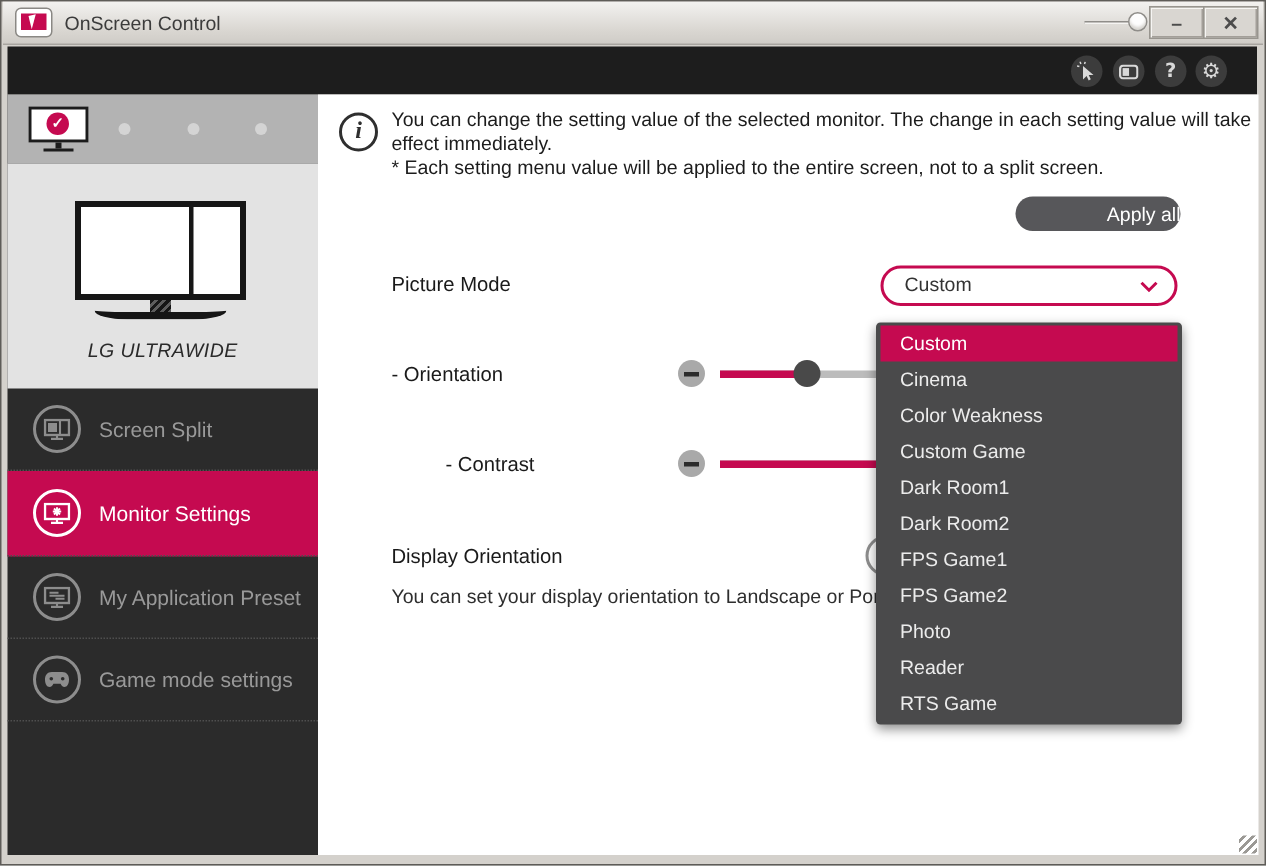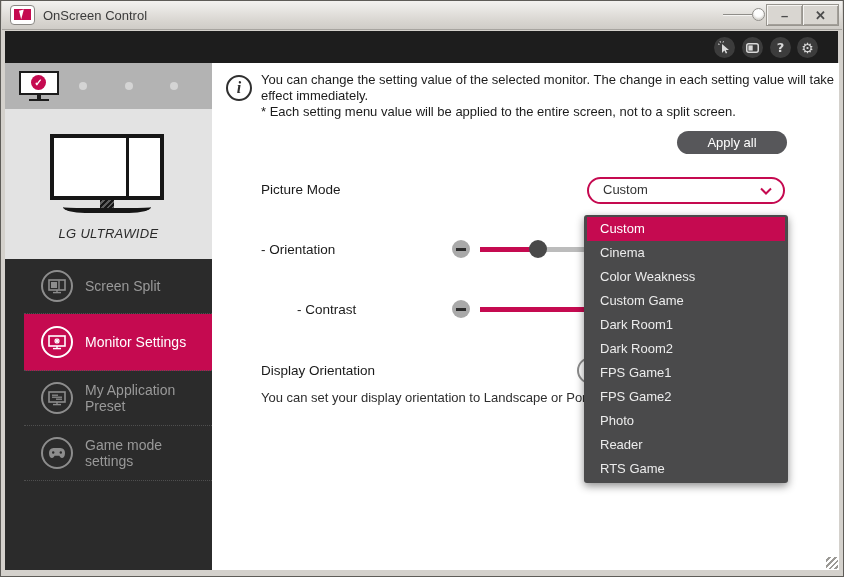--- a/index.html
+++ b/index.html
@@ -48,38 +48,38 @@
   .mon-screen{position:absolute;left:45px;top:25px;width:114px;height:66px;background:#fff;border:4px solid #161616;}
   .mon-div{position:absolute;left:72px;top:0;width:3px;height:58px;background:#161616;}
   .mon-neck{position:absolute;left:95px;top:91px;width:14px;height:11px;
     background:repeating-linear-gradient(135deg,#161616 0 2px,#5d5d5d 2px 4px);}
   .mon-base{position:absolute;left:58px;top:92px;width:88px;height:12px;
     border-bottom:5px solid #161616;border-radius:50% / 100%;}
   .mon-label{position:absolute;left:0;top:117px;width:100%;text-align:center;font-size:13px;color:#2a2a2a;letter-spacing:.3px;}
 
   .menu{position:absolute;left:0;top:196px;right:0;bottom:0;}
   .menu-item{position:relative;height:55px;display:flex;align-items:center;padding-left:17px;gap:12px;
-    border-bottom:1px dotted #4f4f4f;cursor:default;margin-left:19px;}
+    border-bottom:1px dotted #4f4f4f;cursor:default;}
   .menu-item .ring{width:32px;height:32px;border-radius:50%;border:2px solid #8d8d8d;flex:0 0 auto;
     display:flex;align-items:center;justify-content:center;}
   .menu-item .lbl{font-size:14px;color:#999;}
   .menu-item.active{background:#c50a50;height:57px;}
   .menu-item.active .ring{border-color:#fff;}
   .menu-item.active .lbl{color:#fff;}
   .mi-svg{display:block;}
 
   
   .content{position:absolute;left:211px;top:62px;right:4px;bottom:6px;background:#fff;}
   .info-icon{position:absolute;left:14px;top:12px;width:26px;height:26px;border-radius:50%;
     border:2px solid #2f2f2f;color:#2f2f2f;text-align:center;
     font-family:"Liberation Serif",serif;font-style:italic;font-weight:bold;font-size:16px;line-height:22px;}
   .info-text{position:absolute;left:49px;top:9px;width:580px;font-size:13px;line-height:16px;color:#1c1c1c;}
   .info-text .note{margin-top:0;}
   .apply-btn{position:absolute;left:465px;top:68px;width:110px;height:23px;border-radius:12px;
-    background:#57575a;color:#fff;font-size:13px;text-align:center;line-height:23px;cursor:default;}
+    background:#57575a;color:#fff;font-size:13px;text-align:right;line-height:23px;cursor:default;}
 
   .fld-label{position:absolute;font-size:13.5px;color:#1a1a1a;}
   .pm-pill{position:absolute;left:375px;top:114px;width:198px;height:27px;border:2px solid #c50a50;
     border-radius:14px;background:#fff;z-index:2;}
   .pm-pill .val{position:absolute;left:14px;top:3px;font-size:13px;color:#333;}
   .pm-pill .chev{position:absolute;right:11px;top:8px;}
 
   .minus-btn{position:absolute;width:18px;height:18px;border-radius:50%;background:#a9a9a9;}
   .minus-btn::after{content:"";position:absolute;left:4px;top:8px;width:10px;height:2.5px;background:#2b2b2b;}
   .track{position:absolute;height:5px;background:#bcbcbc;}

